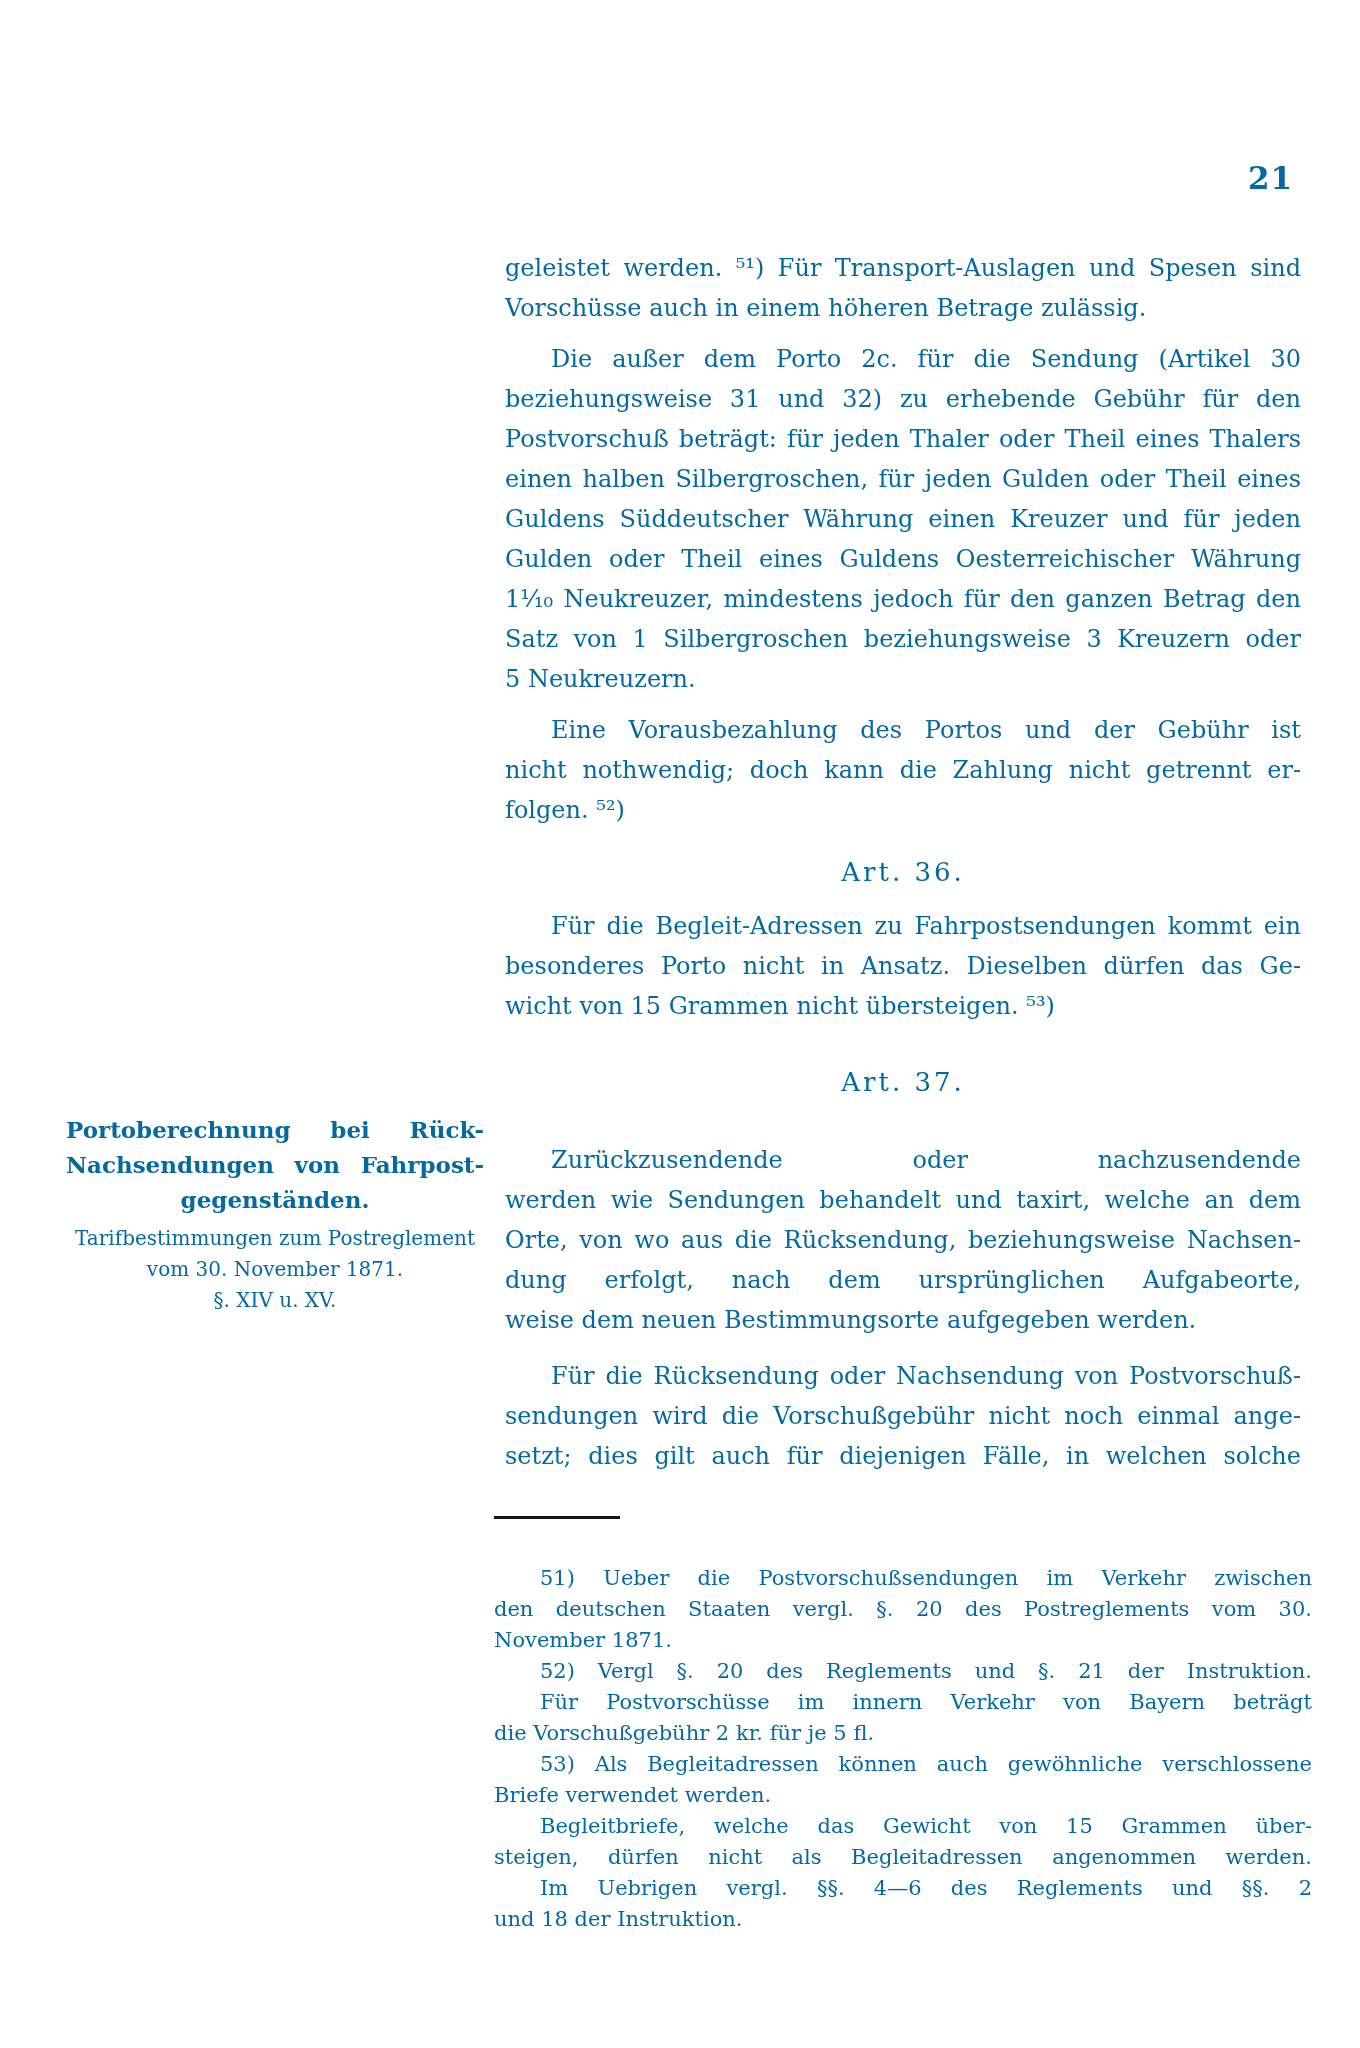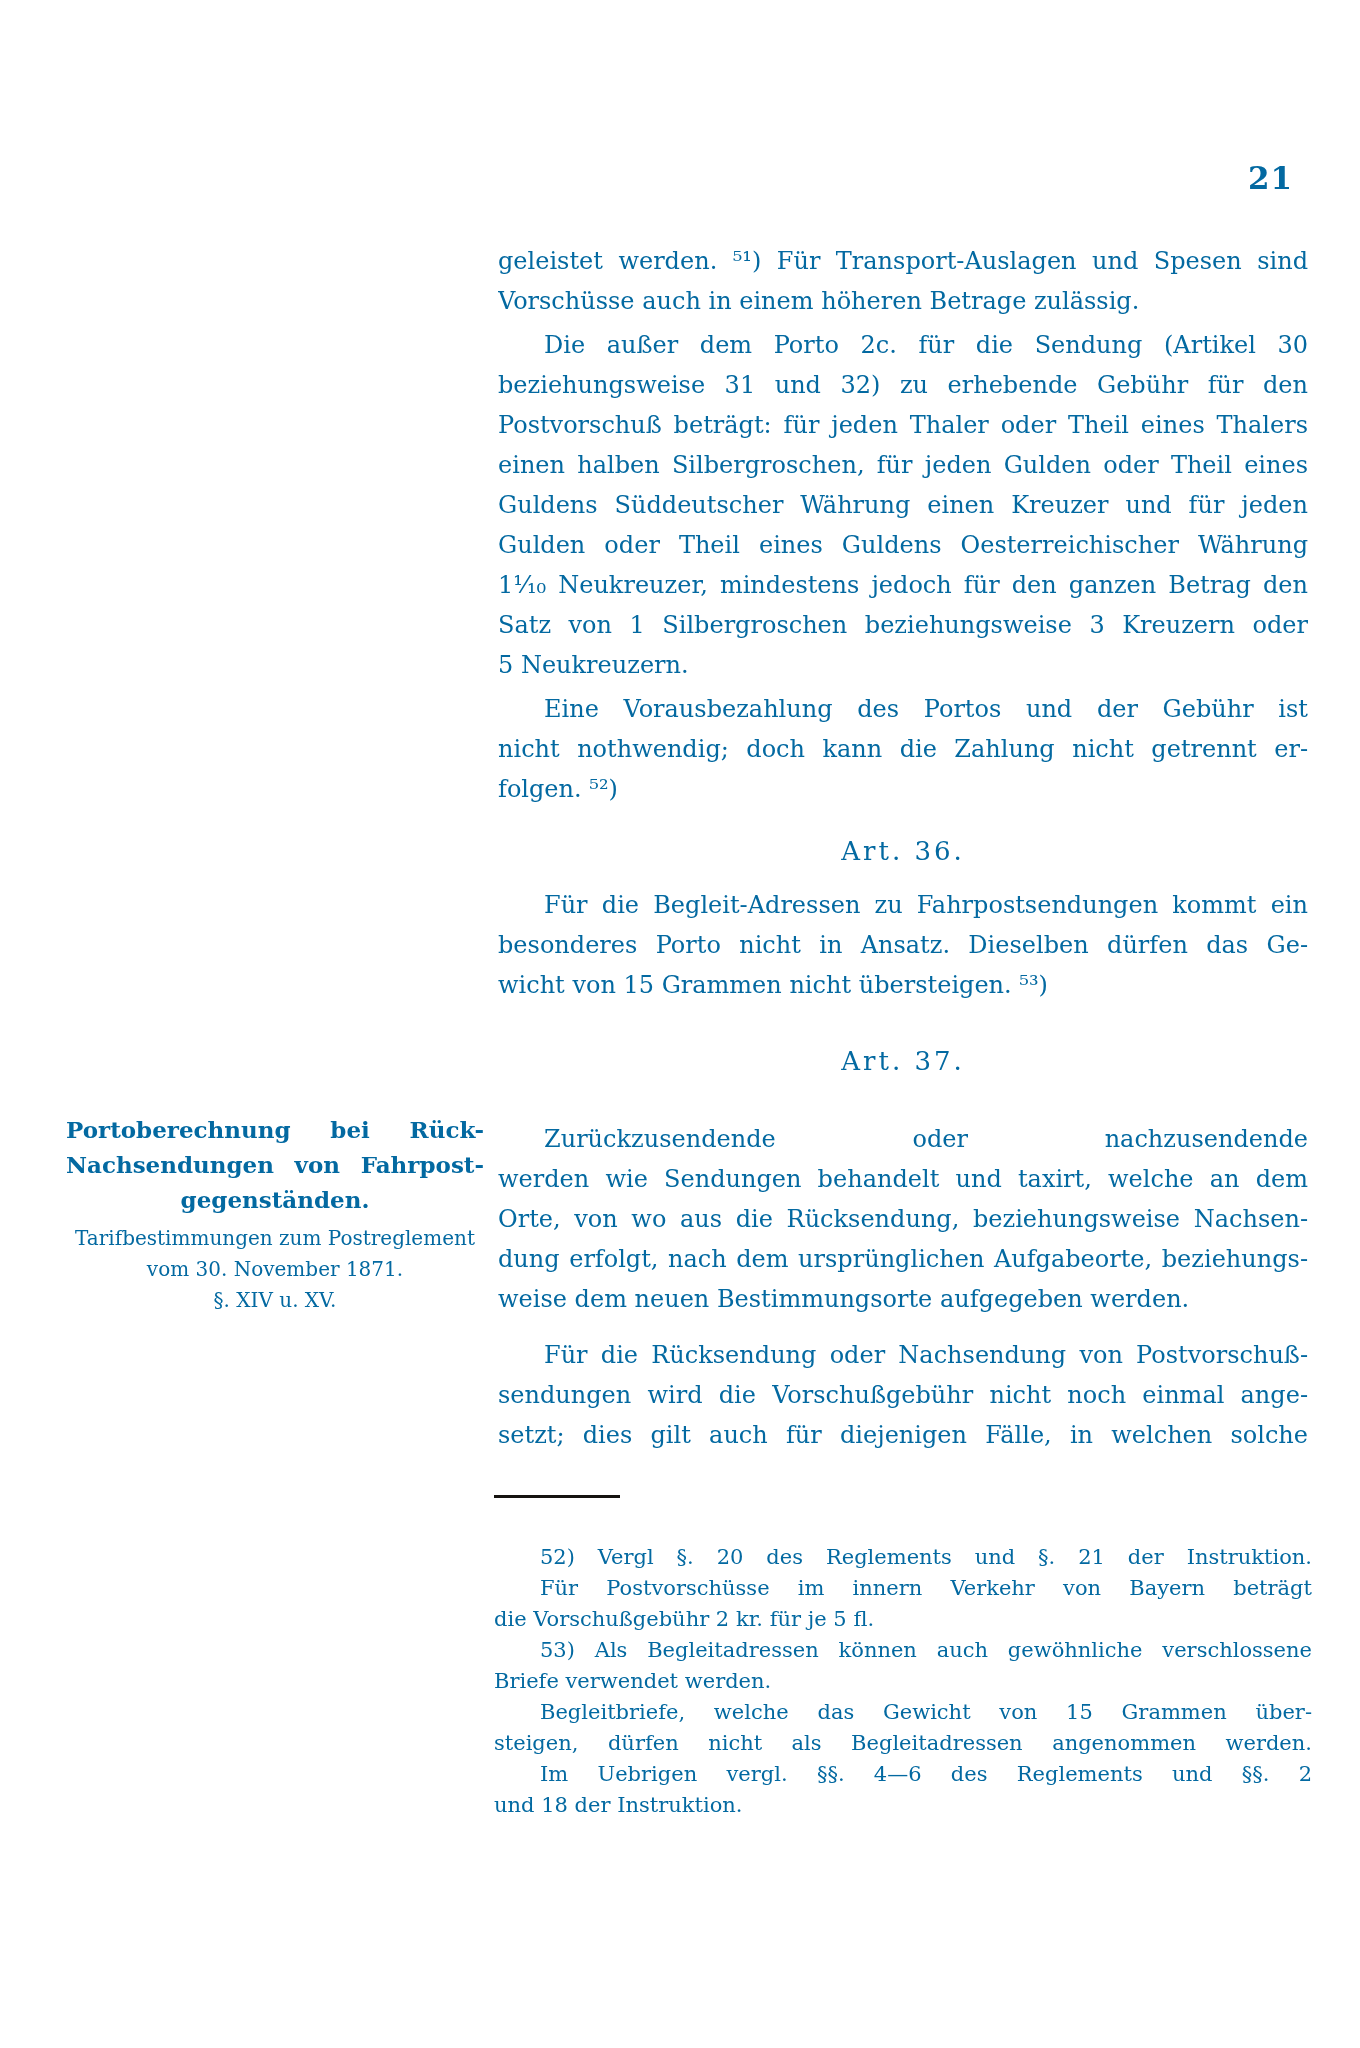--- a/index.html
+++ b/index.html
@@ -42,21 +42,21 @@
     font-size: 26px;
     line-height: 40px;
     height: 40px;
     text-align: center;
     letter-spacing: 3px;
     font-weight: normal;
     margin: 0;
   }
   .art36 { margin: 22px 0 14px 0; text-align: center; }
   .art37 { margin: 36px 0 38px 0; }
-  .para  { margin: 4px; }
+  .para  { margin: 11px; }
   .p6    { margin-top: 16px; }
   .footrule {
     width: 126px;
     border: 0;
     border-top: 3px solid #161310;
     margin: 40px 0 0 0;
   }
   .footnotes { margin-top: 44px; }
   .footnotes .line {
     font-size: 21px;
@@ -168,20 +168,25 @@
     <div class="para p6">
       <div class="line first">Für die Rücksendung oder Nachsendung von Postvorschuß-</div>
       <div class="line">sendungen wird die Vorschußgebühr nicht noch einmal ange-</div>
       <div class="line">setzt; dies gilt auch für diejenigen Fälle, in welchen solche</div>
     </div>
 
     <hr class="footrule">
 
     <section class="footnotes">
       <div class="fn">
+        <div class="line first">51) Ueber die Postvorschußsendungen im Verkehr zwischen</div>
+        <div class="line">den deutschen Staaten vergl. §. 20 des Postreglements vom 30.</div>
+        <div class="line last">November 1871.</div>
+      </div>
+      <div class="fn">
         <div class="line first">52) Vergl §. 20 des Reglements und §. 21 der Instruktion.</div>
       </div>
       <div class="fn">
         <div class="line first">Für Postvorschüsse im innern Verkehr von Bayern beträgt</div>
         <div class="line last">die Vorschußgebühr 2 kr. für je 5 fl.</div>
       </div>
       <div class="fn">
         <div class="line first">53) Als Begleitadressen können auch gewöhnliche verschlossene</div>
         <div class="line last">Briefe verwendet werden.</div>
       </div>

